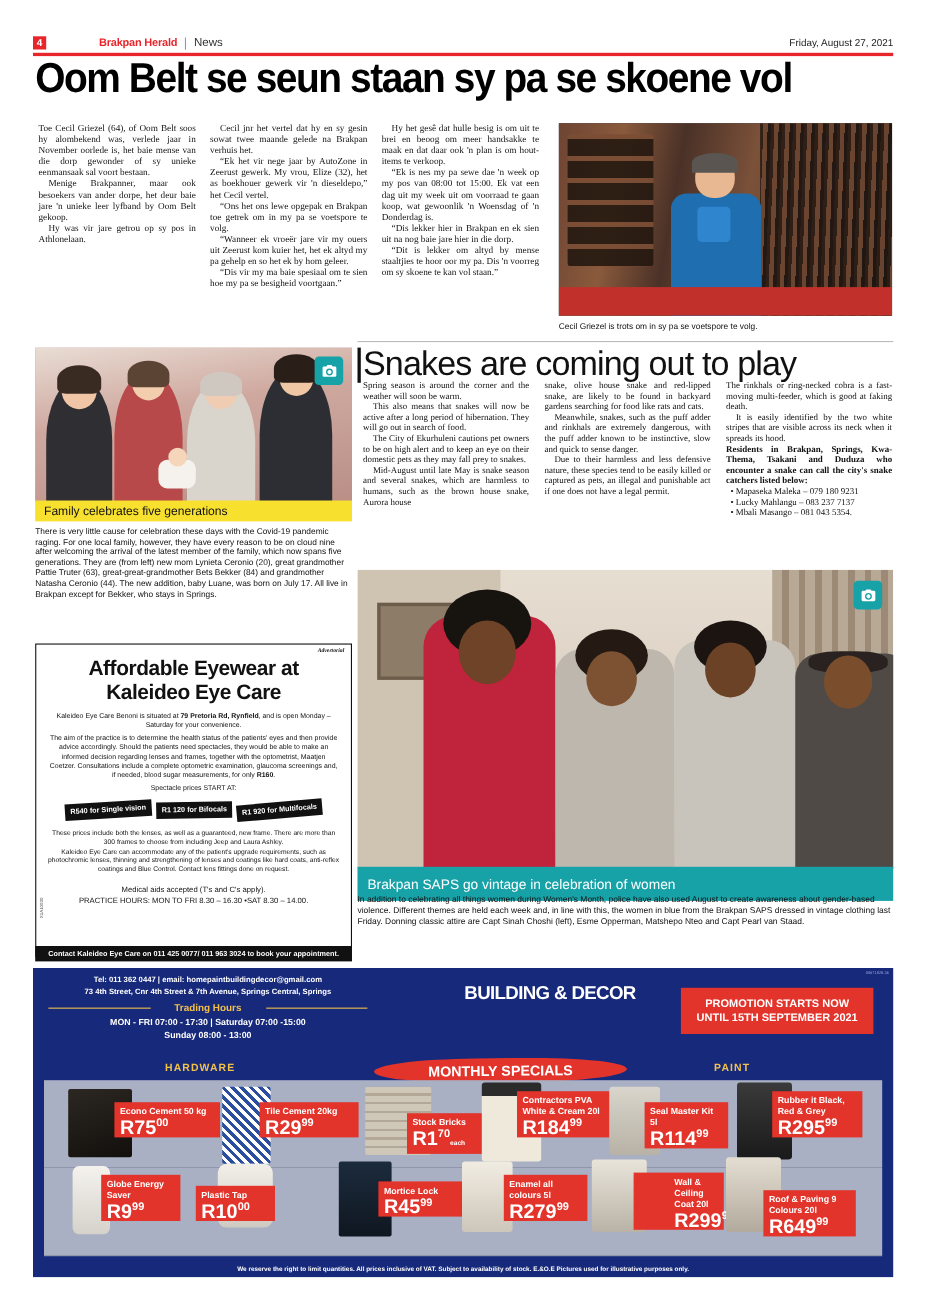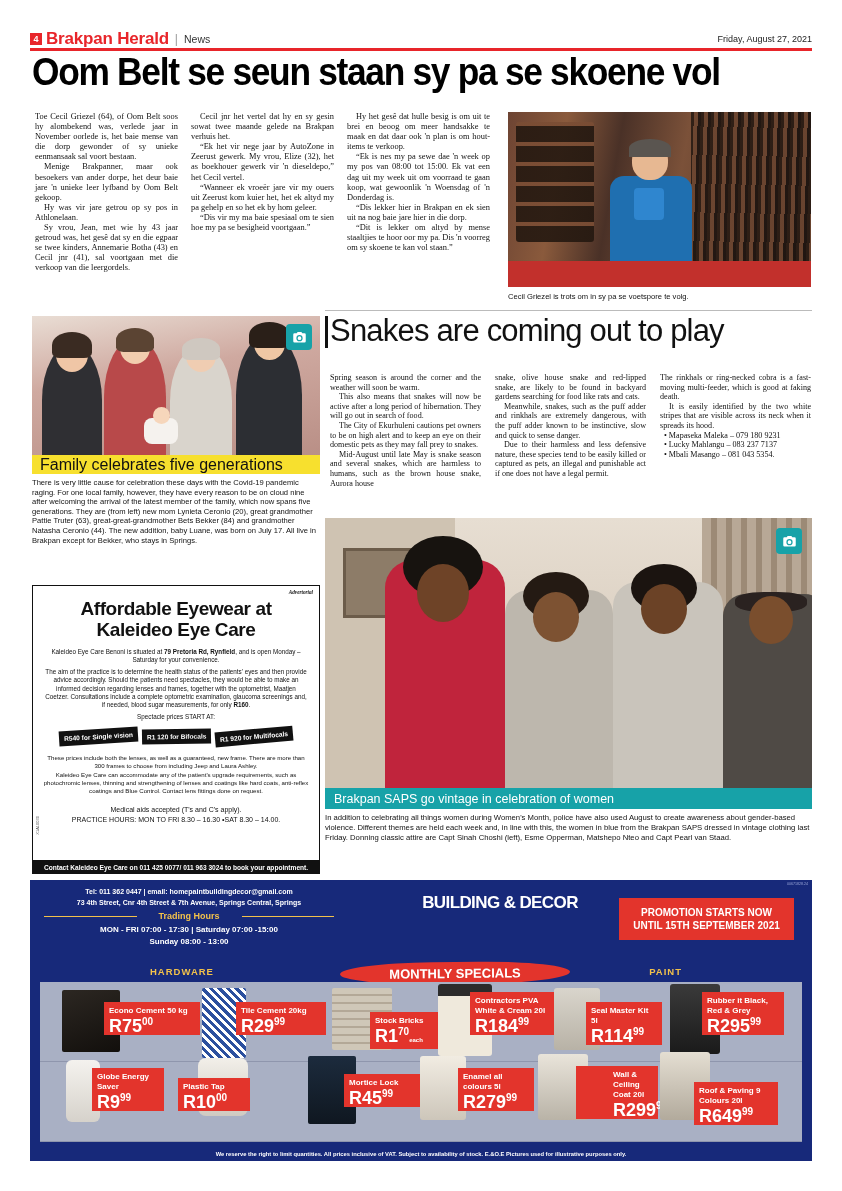--- a/index.html
+++ b/index.html
@@ -18,21 +18,21 @@
     display: flex; align-items: center; justify-content: space-between;
   }
   .mh-left { display: flex; align-items: center; gap: 4px; }
   .mh-badge {
     background: #e8252a; color: #fff; font-family: "Liberation Sans", sans-serif;
     font-weight: bold; font-size: 9px; width: 12px; height: 12px;
     display: flex; align-items: center; justify-content: center; line-height: 1;
   }
   .mh-title {
     color: #e8252a; font-family: "Liberation Sans", sans-serif;
-    font-weight: bold; font-size: 17px; letter-spacing: -0.2px;
+    font-weight: bold; font-size: 10px; letter-spacing: -0.2px; margin-left: 44px;
   }
   .mh-sep { color: #999; font-size: 12px; font-family: "Liberation Sans", sans-serif; margin: 0 2px;}
   .mh-section { color: #333; font-family: "Liberation Sans", sans-serif; font-size: 10.5px; }
   .mh-date { color: #222; font-family: "Liberation Sans", sans-serif; font-size: 9px; }
   .mh-rule {
     position: absolute; left: 30px; top: 48px; width: 782px; height: 2.5px; background: #e8252a;
   }
 
   
   .headline {
@@ -73,21 +73,21 @@
   }
 
   
   .snakes-rule { position:absolute; left:325px; top:310px; width:487px; height:1px; background:#bbb; }
   .snakes-head {
     position: absolute; left: 330px; top: 312px; width: 485px;
     font-family: "Liberation Sans", sans-serif; font-size: 31px; color: #111;
     letter-spacing: -0.8px; line-height: 38px;
   }
   .snakes-accent { position:absolute; left:325px; top:316px; width:3px; height:32px; background:#111; }
-  .snakes-body { position: absolute; left: 330px; top: 373px; width: 483px; display: flex; gap: 14px; }
+  .snakes-body { position: absolute; left: 330px; top: 346px; width: 483px; display: flex; gap: 14px; }
   .scol { width: 151px; font-size: 8.1px; line-height: 9.6px; text-align: justify; color:#111; }
   .scol p { text-indent: 9px; margin: 0; }
   .scol p.first { text-indent: 0; }
   .scol p.bold { font-weight: bold; text-indent: 0; }
   .scol p.bullet { text-indent: 0; padding-left: 4px; }
 
   
   .photo2 { position:absolute; left:32px; top:316px; width:288px; height:140px; overflow:hidden; background:#caa; }
   .p2-bg { position:absolute; inset:0; background: linear-gradient(170deg,#e9ddd4 0%, #cfa9a0 40%, #b98f86 100%); }
   .p2-f { position:absolute; bottom:0; border-radius:50% 50% 0 0; }
@@ -103,21 +103,21 @@
   .f4 { left:204px; width:66px; height:122px; background:#2c2e33; }
   .f4h { position:absolute; left:222px; bottom:96px; width:31px; height:33px; background:#efc7a4; border-radius:50%; }
   .f4hair{ position:absolute; left:217px; bottom:108px; width:41px; height:26px; background:#2a1f18; border-radius:50% 50% 20% 20%;}
   .baby { position:absolute; left:112px; bottom:12px; width:34px; height:26px; background:#f5f2ee; border-radius:8px; }
   .babyh{ position:absolute; left:121px; bottom:32px; width:17px; height:17px; background:#f6d6bb; border-radius:50%; }
   .photo2 .cam-chip { position:absolute; right:8px; top:8px; }
 
   .ybanner {
     position:absolute; left:32px; top:455px; width:288px; height:19px; background:#f7e02e;
     display:flex; align-items:center; padding-left:8px;
-    font-family:"Liberation Sans", sans-serif; font-size:16px; color:#111;
+    font-family:"Liberation Sans", sans-serif; font-size:11px; color:#111;
   }
   .cap2 {
     position:absolute; left:32px; top:478px; width:288px;
     font-family:"Liberation Sans", sans-serif; font-size:7.6px; line-height:9.6px; color:#111;
   }
 
   
   .eyead {
     position:absolute; left:32px; top:585px; width:288px; height:285px;
     border:1px solid #111; background:#fff;
@@ -179,21 +179,21 @@
   .w2hair{ position:absolute; left:198px; bottom:170px; width:66px; height:48px; background:#241a13; border-radius:50%; }
   .w3 { left:288px; width:110px; height:208px; background:#c9c4bb; border-radius:24px 24px 0 0; }
   .w3h { position:absolute; left:316px; bottom:156px; width:46px; height:50px; background:#6b4226; border-radius:50%; }
   .w3hair{ position:absolute; left:306px; bottom:178px; width:66px; height:48px; background:#1b1410; border-radius:50%; }
   .w4 { left:398px; width:104px; height:196px; background:#4f4a45; border-radius:22px 22px 0 0; }
   .w4h { position:absolute; left:424px; bottom:146px; width:44px; height:48px; background:#7a4e2d; border-radius:50%; }
   .w4hat{ position:absolute; left:410px; bottom:178px; width:72px; height:20px; background:#2a2220; border-radius:40%; }
   .photo3 .cam-chip { position:absolute; right:10px; top:10px; }
 
   .tealbar {
-    position:absolute; left:325px; top:788px; width:487px; height:21px; background:#17a2a8;
+    position:absolute; left:325px; top:788px; width:487px; height:31px; background:#17a2a8;
     display:flex; align-items:center; padding-left:9px;
     font-family:"Liberation Sans", sans-serif; font-size:12.5px; color:#fff;
   }
   .cap3 {
     position:absolute; left:325px; top:813px; width:487px;
     font-family:"Liberation Sans", sans-serif; font-size:7.7px; line-height:10.2px; color:#111;
   }
 
   
   .paintad { position:absolute; left:30px; top:880px; width:782px; height:281px; background:#17297a; overflow:hidden; }
@@ -275,25 +275,25 @@
   </div>
   <div class="mh-rule"></div>
 
   <div class="headline">Oom Belt se seun staan sy pa se skoene vol</div>
 
   <div class="story1">
     <div class="col">
       <p class="first">Toe Cecil Griezel (64), of Oom Belt soos hy alombekend was, verlede jaar in November oorlede is, het baie mense van die dorp gewonder of sy unieke eenmansaak sal voort bestaan.</p>
       <p>Menige Brakpanner, maar ook besoekers van ander dorpe, het deur baie jare 'n unieke leer lyfband by Oom Belt gekoop.</p>
       <p>Hy was vir jare getrou op sy pos in Athlonelaan.</p>
-      <p>Sy vrou, Jean, met wie hy 43 jaar getroud was, het gesê dat sy en die egpaar se twee kinders, Annemarie Botha (43) en Cecil jnr (41), sal voortgaan met die verkoop van die leergordels.</p>
     </div>
     <div class="col">
       <p>Cecil jnr het vertel dat hy en sy gesin sowat twee maande gelede na Brakpan verhuis het.</p>
       <p>“Ek het vir nege jaar by AutoZone in Zeerust gewerk. My vrou, Elize (32), het as boekhouer gewerk vir 'n dieseldepo,” het Cecil vertel.</p>
+      <p>“Ons het ons lewe opgepak en Brakpan toe getrek om in my pa se voetspore te volg.</p>
       <p>“Wanneer ek vroeër jare vir my ouers uit Zeerust kom kuier het, het ek altyd my pa gehelp en so het ek by hom geleer.</p>
       <p>“Dis vir my ma baie spesiaal om te sien hoe my pa se besigheid voortgaan.”</p>
     </div>
     <div class="col">
       <p>Hy het gesê dat hulle besig is om uit te brei en beoog om meer handsakke te maak en dat daar ook 'n plan is om hout-items te verkoop.</p>
       <p>“Ek is nes my pa sewe dae 'n week op my pos van 08:00 tot 15:00. Ek vat een dag uit my week uit om voorraad te gaan koop, wat gewoonlik 'n Woensdag of 'n Donderdag is.</p>
       <p>“Dis lekker hier in Brakpan en ek sien uit na nog baie jare hier in die dorp.</p>
       <p>“Dit is lekker om altyd by mense staaltjies te hoor oor my pa. Dis 'n voorreg om sy skoene te kan vol staan.”</p>
     </div>
   </div>
@@ -323,20 +323,21 @@
       <p>Mid-August until late May is snake season and several snakes, which are harmless to humans, such as the brown house snake, Aurora house</p>
     </div>
     <div class="scol">
       <p class="first">snake, olive house snake and red-lipped snake, are likely to be found in backyard gardens searching for food like rats and cats.</p>
       <p>Meanwhile, snakes, such as the puff adder and rinkhals are extremely dangerous, with the puff adder known to be instinctive, slow and quick to sense danger.</p>
       <p>Due to their harmless and less defensive nature, these species tend to be easily killed or captured as pets, an illegal and punishable act if one does not have a legal permit.</p>
     </div>
     <div class="scol">
       <p class="first">The rinkhals or ring-necked cobra is a fast-moving multi-feeder, which is good at faking death.</p>
       <p>It is easily identified by the two white stripes that are visible across its neck when it spreads its hood.</p>
+      <p class="bold">Residents in Brakpan, Springs, Kwa-Thema, Tsakani and Duduza who encounter a snake can call the city's snake catchers listed below:</p>
       <p class="bullet">• Mapaseka Maleka – 079 180 9231</p>
       <p class="bullet">• Lucky Mahlangu – 083 237 7137</p>
       <p class="bullet">• Mbali Masango – 081 043 5354.</p>
     </div>
   </div>
 
   <div class="photo2">
     <div class="p2-bg"></div>
     <div class="p2-f f1"></div>
     <div class="f1h"></div>

